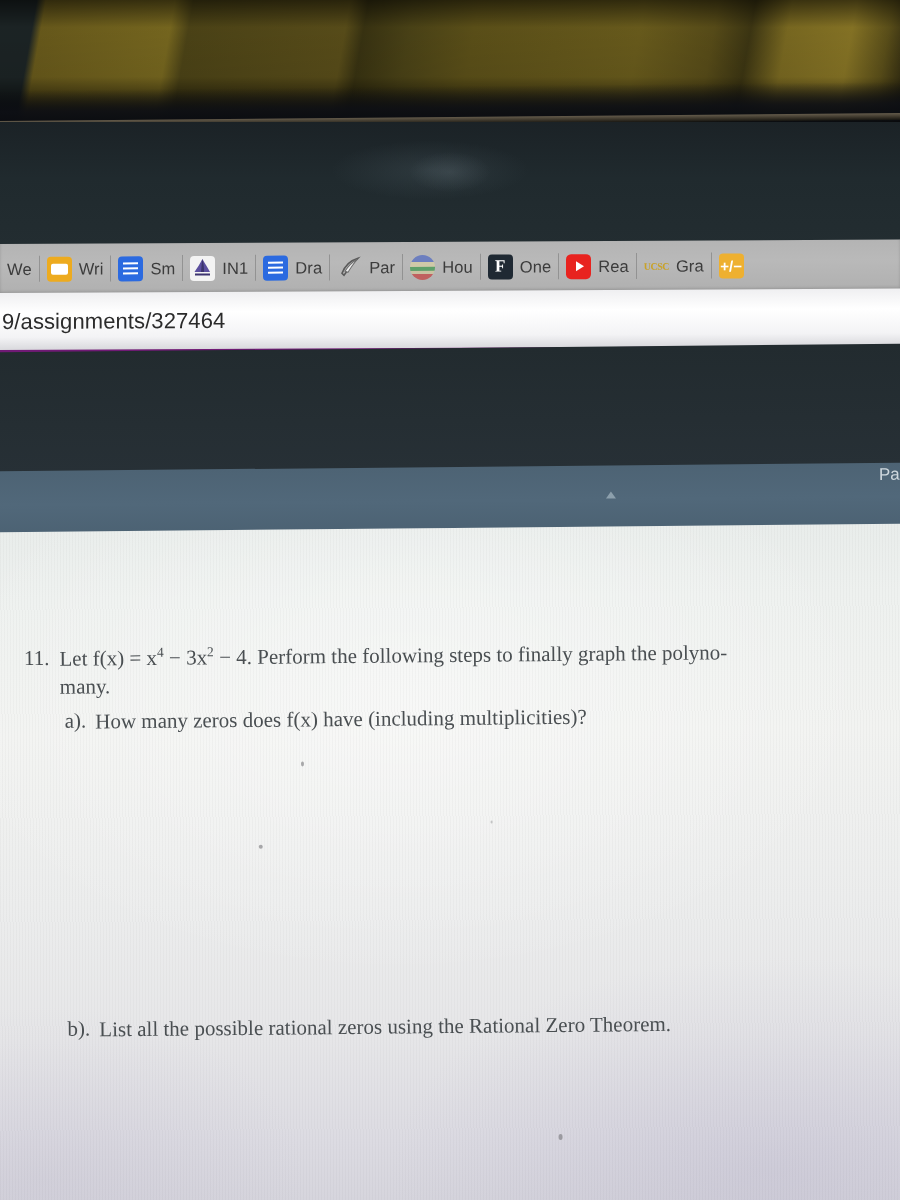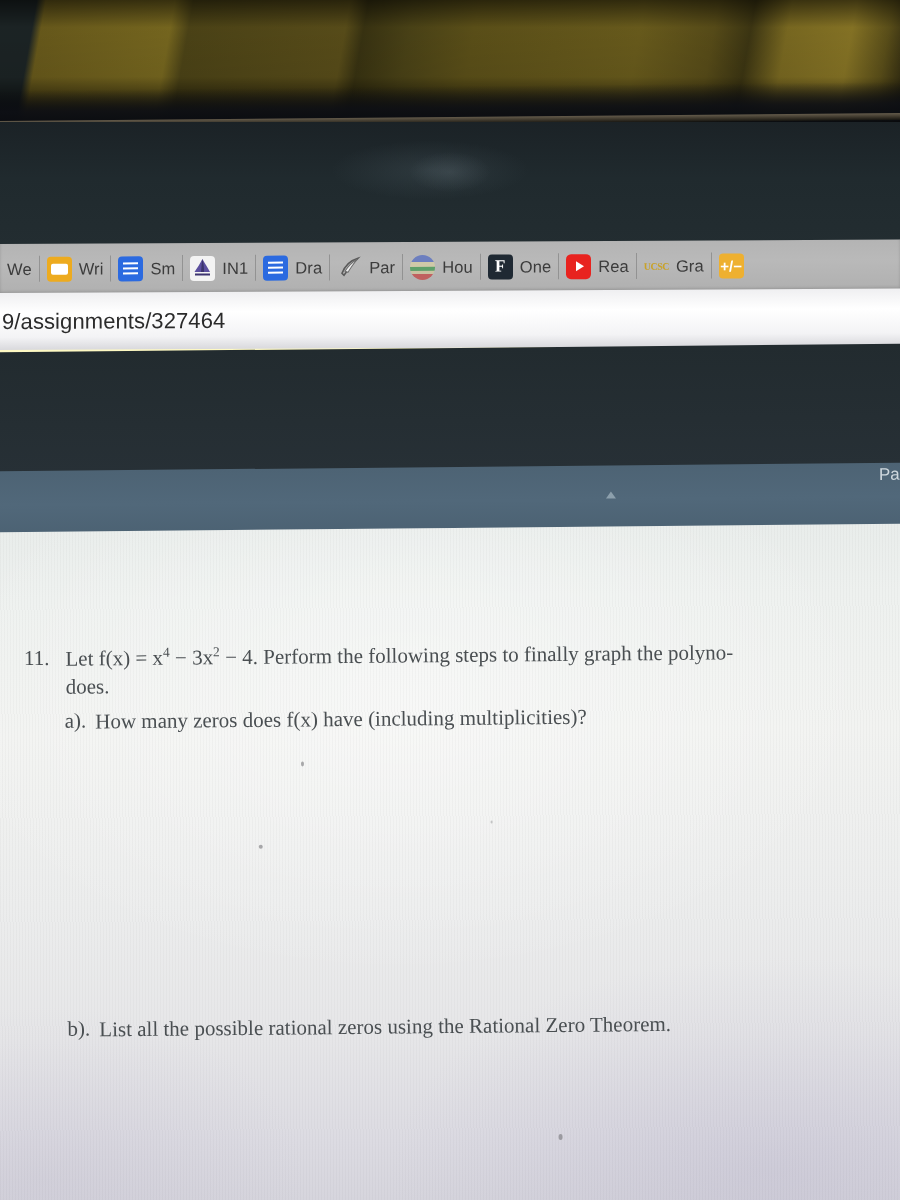--- a/index.html
+++ b/index.html
@@ -9,21 +9,21 @@
     background: #000;
   }
   body {
     font-family: "Liberation Sans", sans-serif;
   }
   #shot {
     position: relative;
     width: 900px;
     height: 1200px;
     overflow: hidden;
-    background: #fef9c3;
+    background: #701a75;
   }
 
   
   .bezel-photo {
     position: absolute;
     left: 0; top: 0;
     width: 900px; height: 124px;
     background:
       linear-gradient(to bottom,
         rgba(0,0,0,0.55) 0%,
@@ -272,21 +272,21 @@
   }
   .q-item {
     position: absolute;
     display: flex;
     align-items: flex-start;
   }
   .q-num {
     font-size: 21px;
     line-height: 1.32;
     white-space: nowrap;
-    padding-right: 16px;
+    padding-right: 10px;
   }
   .q-body {
     font-size: 21px;
     line-height: 1.32;
   }
   .q-main {
     left: 32px; top: 113px; width: 830px;
   }
   .q-main .q-body { width: 790px; }
   .q-a  { left: 72px; top: 177px; width: 780px; }
@@ -429,21 +429,21 @@
           <span class="nbrk">
             <span class="it">f(x)</span>
             <span>=</span>
             <span class="it">x</span><span class="supn">4</span>
             <span>−</span>
             <span class="it">3x</span><span class="supn">2</span>
             <span>−</span>
             <span>4.</span>
           </span>
           <span>Perform the following steps to finally graph the polyno-</span><br>
-          <span>does.</span>
+          <span>many.</span>
         </span>
       </div>
 
       <div class="q-item q-a">
         <span class="sub-label">a).</span>
         <span class="q-body">
           <span>How many zeros does</span>
           <span class="it">f(x)</span>
           <span>have (including multiplicities)?</span>
         </span>

